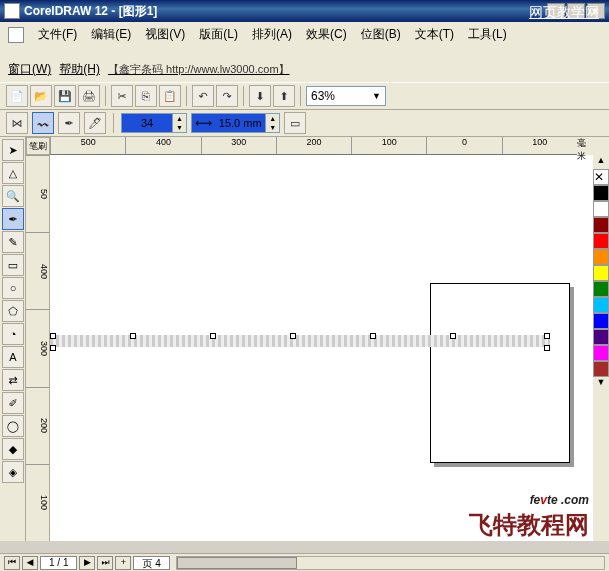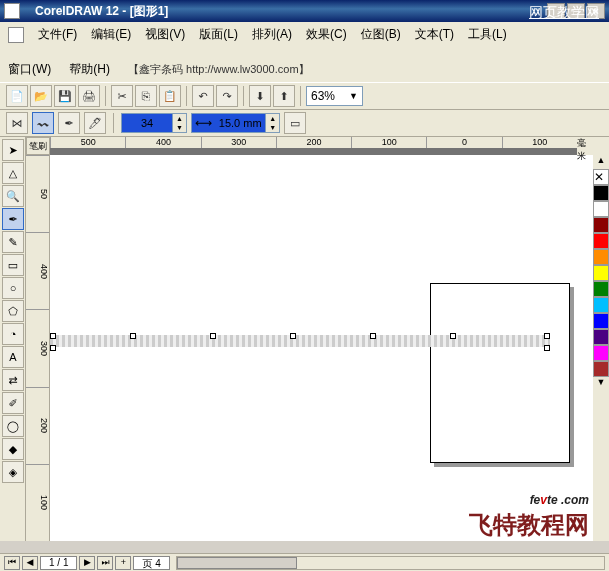--- a/index.html
+++ b/index.html
@@ -1,44 +1,44 @@
 <!DOCTYPE html>
 <html><head>
 <meta charset="utf-8">
 <style>
 * { margin:0; padding:0; box-sizing:border-box; font-family:"SimSun",Arial,sans-serif; font-size:12px; }
 body { width:609px; height:571px; background:#d4d0c8; overflow:hidden; position:relative; }
-.titlebar { height:22px; background:linear-gradient(#0a246a,#3a6ea5 40%,#0a246a); display:flex; align-items:center; padding:0 4px; color:#fff;gap:11px; }
+.titlebar { height:22px; background:linear-gradient(#0a246a,#3a6ea5 40%,#0a246a); display:flex; align-items:center; padding:0 4px; color:#fff; }
 .titlebar .icon { width:16px; height:16px; background:#fff; border:1px solid #888; margin-right:4px; display:flex; align-items:center; justify-content:center; font-size:10px; }
 .titlebar .title { flex:1; font-weight:bold; }
 .winbtns { display:flex; gap:2px; }
 .winbtn { width:18px; height:16px; background:#d4d0c8; border:1px solid #888; display:flex; align-items:center; justify-content:center; font-size:10px; font-weight:bold; }
 .logo-top { position:absolute; right:10px; top:4px; color:#fff; font-size:14px;text-decoration:underline; }
 .menubar { background:#ece9d8; padding:4px 8px; display:flex; flex-wrap:wrap; gap:14px; align-items:flex-end; }
-.menubar .row2 { width:100%; display:flex; gap:18px; padding-top:4px; align-items:center; }
+.menubar .row2 { width:100%; display:flex; gap:8px; padding-top:4px; align-items:center;text-decoration:underline; }
 .menuitem { cursor:default; }
 .barcode { color:#333; font-size:11px; }
 .toolbar { background:#ece9d8; padding:2px 6px; display:flex; gap:2px; align-items:center; border-top:1px solid #fff; border-bottom:1px solid #aca899; }
 .tbtn { width:22px; height:22px; border:1px solid #aca899; background:#f0eee4; display:flex; align-items:center; justify-content:center; font-size:11px; color:#333; }
 .tbtn.active { background:#c1d2ee; border-color:#316ac5; }
 .sep { width:1px; height:20px; background:#aca899; margin:0 3px; }
-.zoom { width:57px; height:20px; border:1px solid #7f9db9; background:#fff; display:flex; align-items:center; padding:0 4px; }
+.zoom { width:80px; height:20px; border:1px solid #7f9db9; background:#fff; display:flex; align-items:center; padding:0 4px; }
 .zoom .dd { margin-left:auto; font-size:9px; }
 .propbar { background:#ece9d8; padding:2px 6px; display:flex; gap:4px; align-items:center; border-bottom:1px solid #aca899; }
 .spinbox { display:flex; align-items:center; border:1px solid #7f9db9; background:#1d4ed8; height:20px; }
 .spinbox input { border:none; width:50px; text-align:center; font-size:11px; background:transparent; }
 .spinbox .arrows { width:14px; display:flex; flex-direction:column; }
 .spinbox .arrows span { height:9px; border-left:1px solid #7f9db9; font-size:7px; text-align:center; line-height:9px; background:#ece9d8; }
 .worktop { display:flex; height:404px; }
 .toolbox { width:26px; background:#ece9d8; display:flex; flex-direction:column; gap:1px; padding:2px; border-right:1px solid #aca899; }
 .tool { width:22px; height:22px; border:1px solid #aca899; background:#f0eee4; display:flex; align-items:center; justify-content:center; font-size:11px; }
 .tool.sel { background:#c1d2ee; border-color:#316ac5; }
 .canvaswrap { flex:1; display:flex; flex-direction:column; position:relative; background:#fff; }
 .ruler-corner { position:absolute; left:0; top:0; width:24px; height:18px; background:#ece9d8; border:1px solid #aca899; font-size:9px; text-align:center; line-height:16px; }
-.ruler-h { position:absolute; left:24px; top:0; right:16px; height:18px; background:#ece9d8; border-bottom:7px solid #737373; display:flex; }
+.ruler-h { position:absolute; left:24px; top:0; right:16px; height:18px; background:#ece9d8; border-bottom:1px solid #737373; display:flex; }
 .ruler-h span { flex:1; font-size:9px; text-align:center; border-left:1px solid #999; }
 .ruler-unit { position:absolute; right:0; top:0; width:16px; height:18px; background:#ece9d8; font-size:9px; }
 .ruler-v { position:absolute; left:0; top:18px; width:24px; bottom:0; background:#ece9d8; border-right:1px solid #aca899; display:flex; flex-direction:column; }
 .ruler-v span { flex:1; font-size:9px; text-align:center; writing-mode:vertical-rl; border-top:1px solid #999; }
 .canvas { position:absolute; left:24px; top:18px; right:16px; bottom:0; background:#fff; overflow:hidden; }
 .page { position:absolute; left:380px; top:128px; width:140px; height:180px; border:1px solid #000; box-shadow:4px 4px 0 #999; background:#fff; }
 .smear { position:absolute; left:0; top:180px; width:500px; height:12px; background:repeating-linear-gradient(90deg,#ccc 0 3px,#eee 3px 6px); }
 .handle { position:absolute; width:6px; height:6px; border:1px solid #000; background:#fff; }
 .colorbar { width:16px; background:#ece9d8; display:flex; flex-direction:column; padding-top:18px; }
 .colorbar .up,.colorbar .down { height:14px; text-align:center; font-size:9px; }

